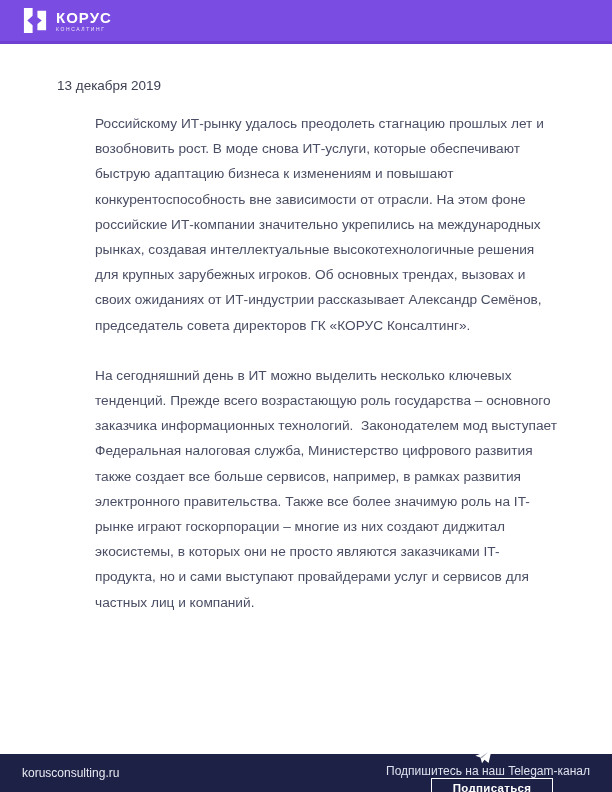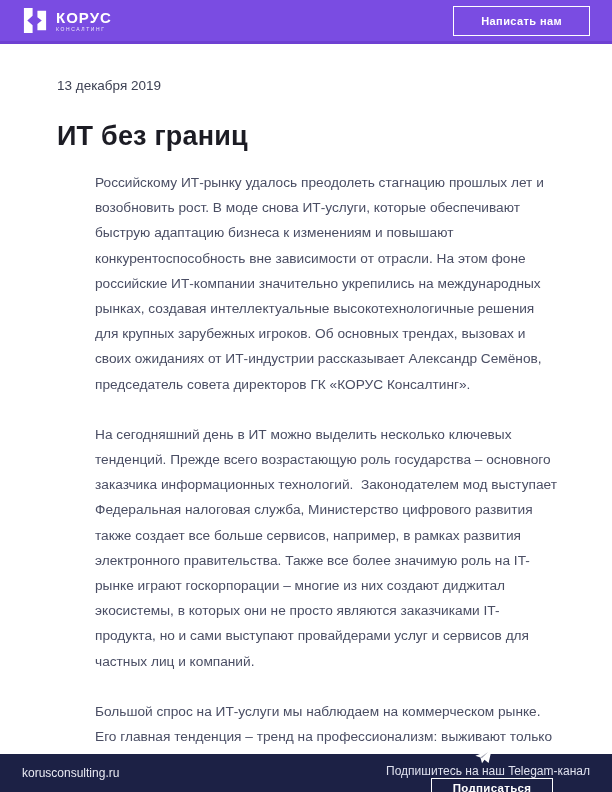--- a/index.html
+++ b/index.html
@@ -102,30 +102,27 @@
   <div class="logo">
     <svg class="logo-icon" viewBox="0 0 28 28" aria-hidden="true">
       <polygon points="2,1 11,1 11,9 5.5,14 11,19 11,27 2,27" fill="#ffffff"></polygon>
       <polygon points="16,4 25,4 25,24 16,24 16,17.5 20.5,14 16,10.5" fill="#ffffff"></polygon>
     </svg>
     <div class="logo-text">
       <span class="logo-title">КОРУС</span>
       <span class="logo-subtitle">КОНСАЛТИНГ</span>
     </div>
   </div>
-  <button class="contact-button">Написать нам</button>
 </header>
 
 <main class="article">
   <div class="article-date">13 декабря 2019</div>
-  <h1 class="article-title">ИТ без границ</h1>
   <div class="article-body">
     <p>Российскому ИТ-рынку удалось преодолеть стагнацию прошлых лет и возобновить рост. В моде снова ИТ-услуги, которые обеспечивают быструю адаптацию бизнеса к изменениям и повышают конкурентоспособность вне зависимости от отрасли. На этом фоне российские ИТ-компании значительно укрепились на международных рынках, создавая интеллектуальные высокотехнологичные решения для крупных зарубежных игроков. Об основных трендах, вызовах и своих ожиданиях от ИТ-индустрии рассказывает Александр Семёнов, председатель совета директоров ГК «КОРУС Консалтинг».</p>
     <p>На сегодняшний день в ИТ можно выделить несколько ключевых тенденций. Прежде всего возрастающую роль государства – основного заказчика информационных технологий. &nbsp;Законодателем мод выступает Федеральная налоговая служба, Министерство цифрового развития также создает все больше сервисов, например, в рамках развития электронного правительства. Также все более значимую роль на IT-рынке играют госкорпорации – многие из них создают диджитал экосистемы, в которых они не просто являются заказчиками IT-продукта, но и сами выступают провайдерами услуг и сервисов для частных лиц и компаний.</p>
-    <p>Большой спрос на ИТ-услуги мы наблюдаем на коммерческом рынке. Его главная тенденция – тренд на профессионализм: выживают только те</p>
   </div>
 </main>
 
 <footer class="site-footer">
   <a class="site-link" href="#">korusconsulting.ru</a>
   <div class="footer-right">
     <svg class="telegram-icon" viewBox="0 0 24 21" aria-hidden="true">
       <path d="M23.5 0.5 L0.5 9.6 L7.6 11.8 L9.9 19.9 L13.4 15.2 L19.2 19.6 Z" fill="#ffffff"></path>
       <path d="M7.6 11.8 L18.6 4.2 L9.9 12.6 Z" fill="#1C2145" opacity="0.45"></path>
     </svg>

